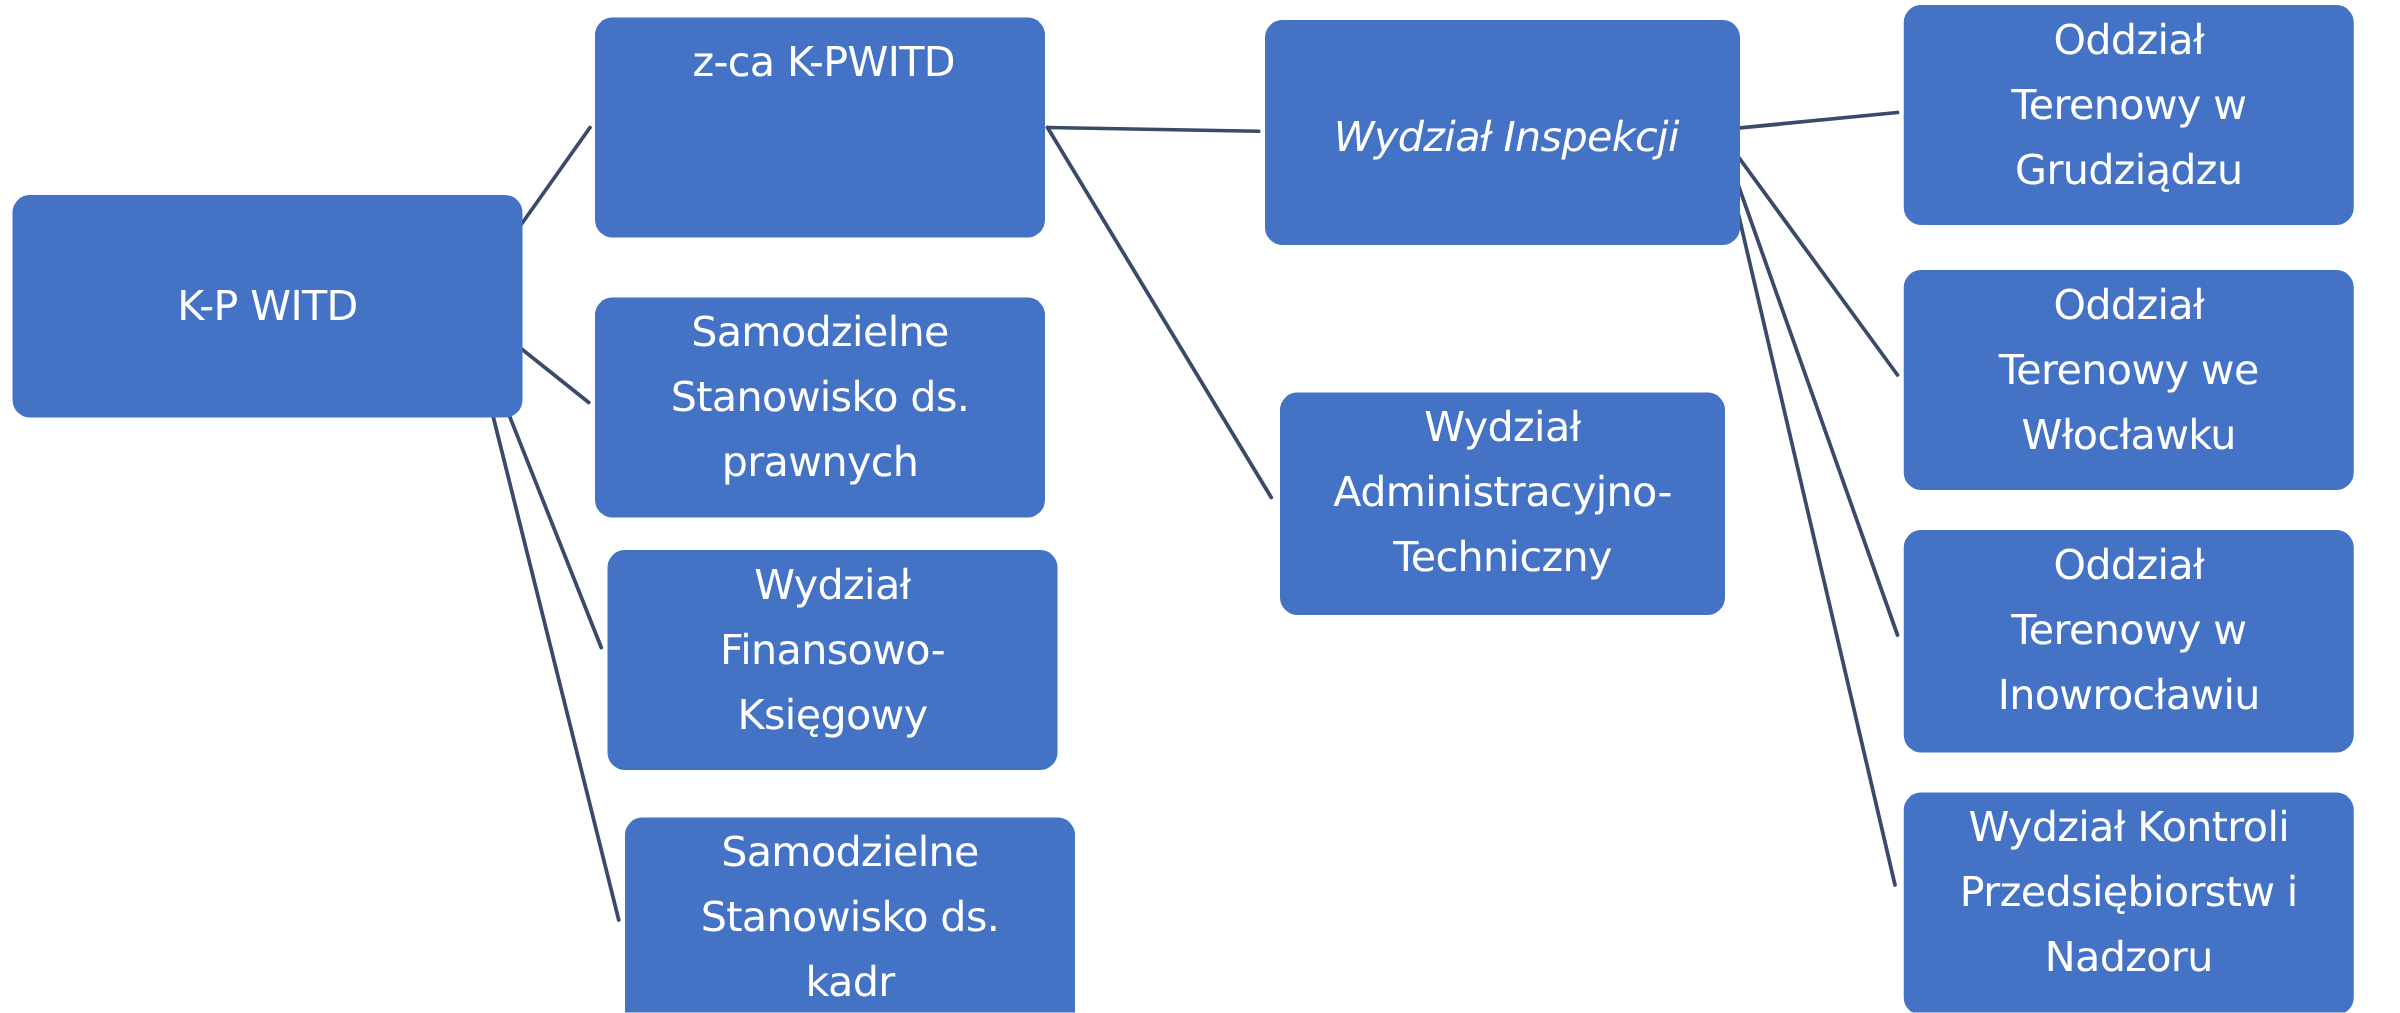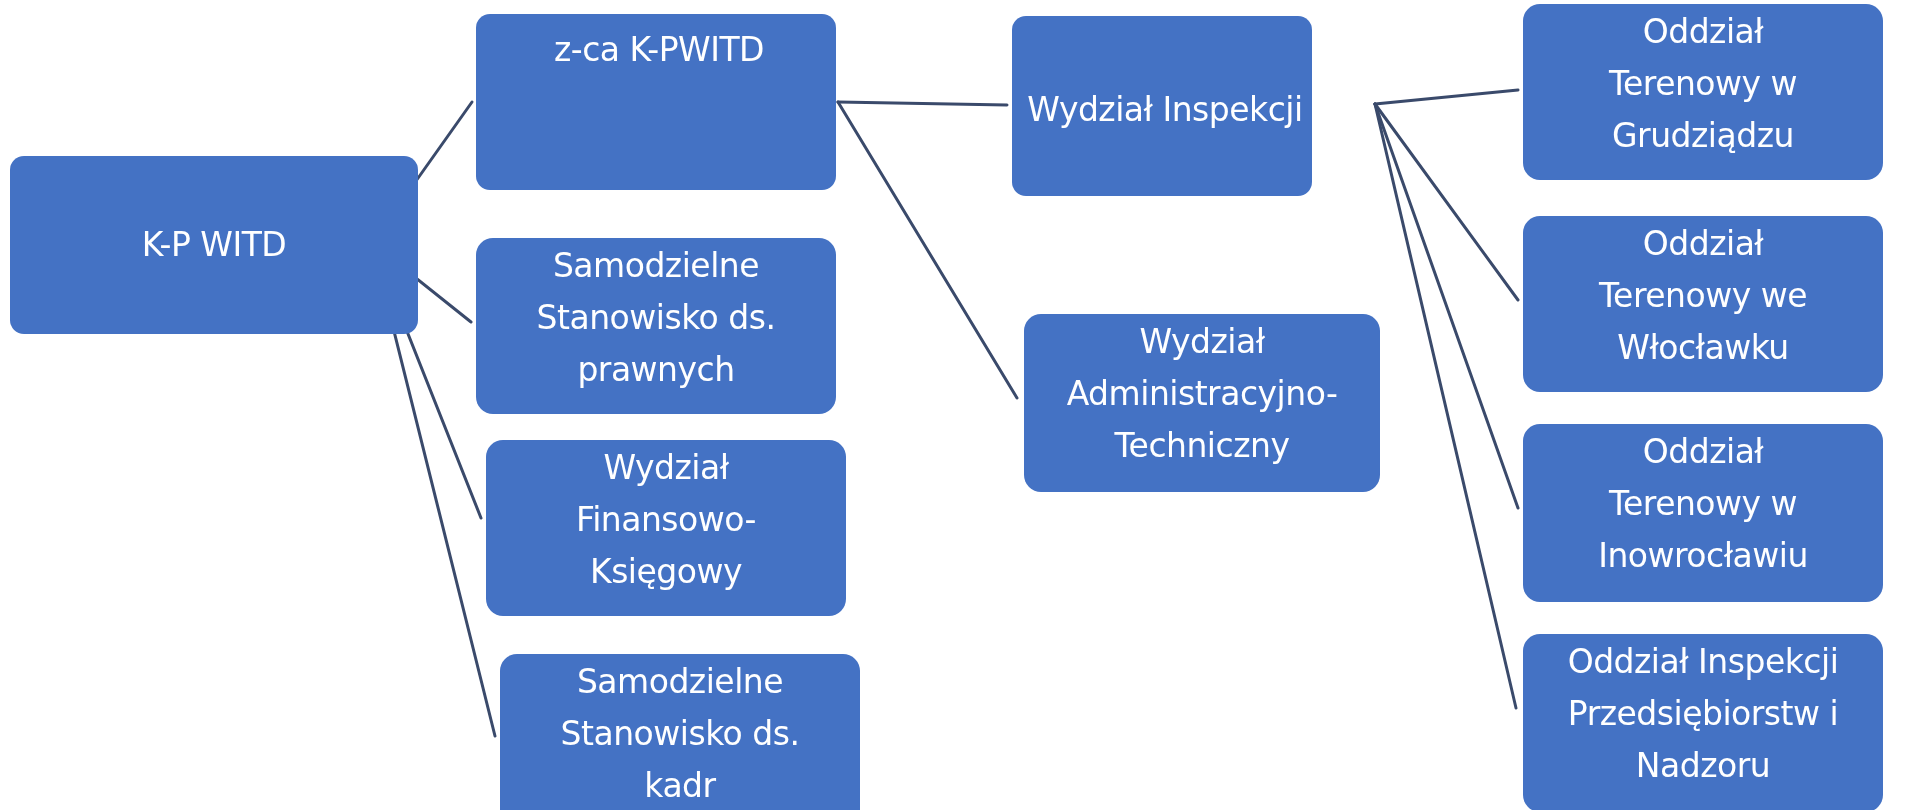--- a/index.html
+++ b/index.html
@@ -16,21 +16,21 @@
     display: flex;
     justify-content: center;
     text-align: center;
     font-size: 33px;
     line-height: 52px;
     letter-spacing: -0.5px;
     padding: 0 6px;
   }
   .node.center { align-items: center; }
   .node.top { align-items: flex-start; padding-top: 10px; padding-left: 12px; }
-  .node.top3 { align-items: flex-start; padding-top: 2px; border-radius: 17px; }
+  .node.top3 { align-items: flex-start; padding-top: 2px; }
   .node .lbl { white-space: pre-line; }
 </style>
 </head>
 <body>
 
 <div id="diagram">
 
   <svg class="connectors" viewBox="0 0 1920 810">
     <g stroke="#3a4a6b" stroke-width="3" fill="none" stroke-linecap="round">
 
@@ -68,21 +68,21 @@
 Finansowo-
 Księgowy</span>
   </div>
 
   <div class="node top3" style="left:500px; top:654px; width:360px; height:180px;">
     <span class="lbl">Samodzielne
 Stanowisko ds.
 kadr</span>
   </div>
 
-  <div class="node top" style="left:1012px; top:16px; width:300px; height:180px;">
+  <div class="node top" style="left:1012px; top:16px; width:380px; height:180px;font-style:italic;">
     <span class="lbl" style="padding-top:58px;">Wydział Inspekcji</span>
   </div>
 
   <div class="node top3" style="left:1024px; top:314px; width:356px; height:178px;">
     <span class="lbl">Wydział
 Administracyjno-
 Techniczny</span>
   </div>
 
   <div class="node top3" style="left:1523px; top:4px; width:360px; height:176px;">
@@ -97,18 +97,18 @@
 Włocławku</span>
   </div>
 
   <div class="node top3" style="left:1523px; top:424px; width:360px; height:178px;">
     <span class="lbl">Oddział
 Terenowy w
 Inowrocławiu</span>
   </div>
 
   <div class="node top3" style="left:1523px; top:634px; width:360px; height:178px;">
-    <span class="lbl">Oddział Inspekcji
+    <span class="lbl">Wydział Kontroli
 Przedsiębiorstw i
 Nadzoru</span>
   </div>
 
 </div>
 
 </body></html>

